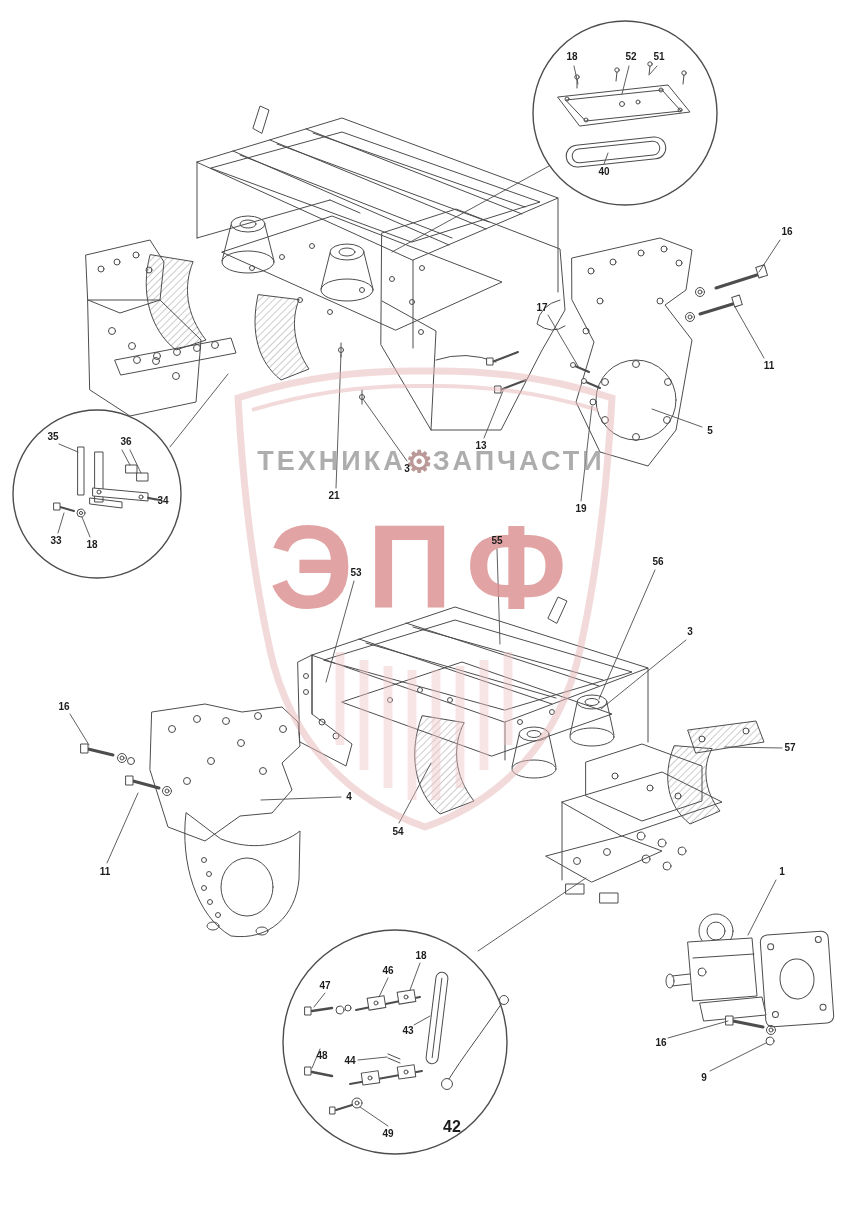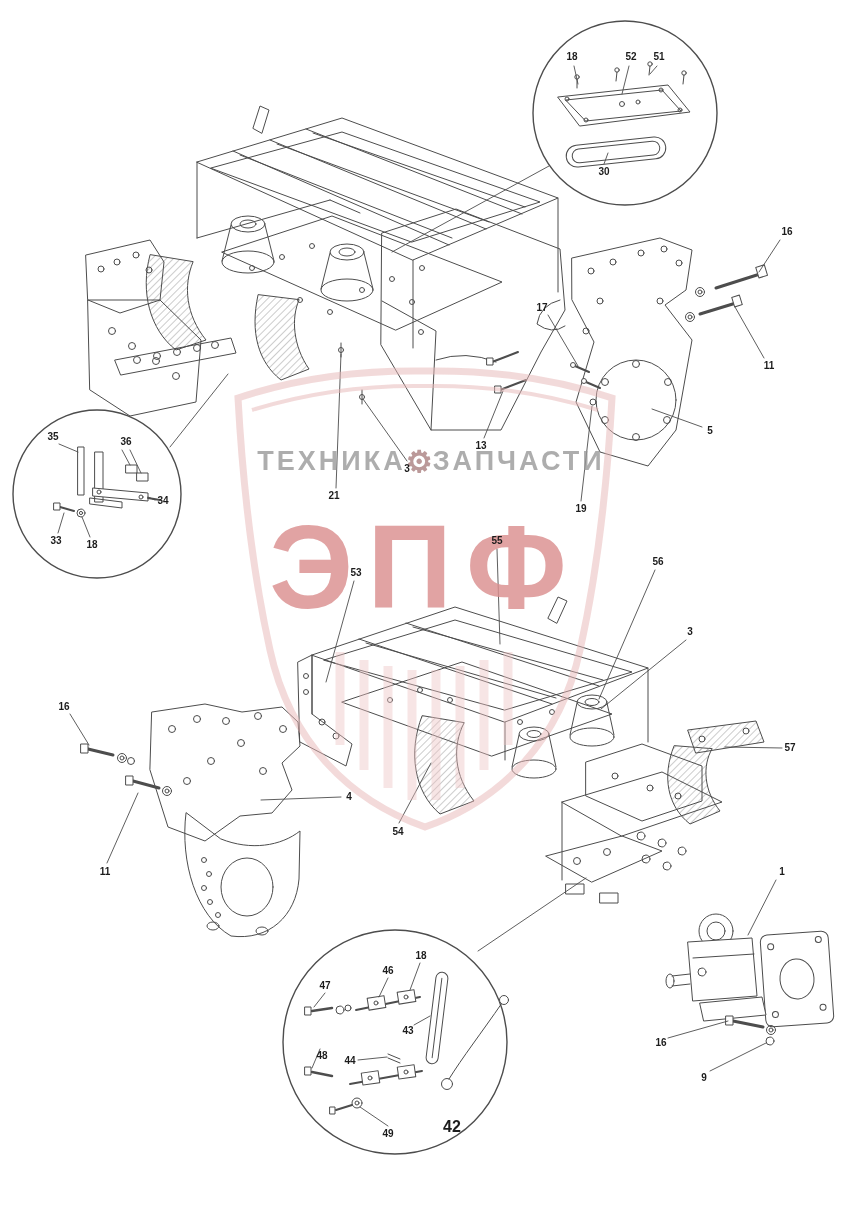--- a/index.html
+++ b/index.html
@@ -418,21 +418,21 @@
     <span>ТЕХНИКА</span>
     <span class="wm-gear">⚙</span>
     <span>ЗАПЧАСТИ</span>
   </div>
   <div class="wm-brand">ЭПФ</div>
 
   <div class="layer callout-layer">
     <div class="callout" style="left:572px;top:57px">18</div>
     <div class="callout" style="left:631px;top:57px">52</div>
     <div class="callout" style="left:659px;top:57px">51</div>
-    <div class="callout" style="left:604px;top:172px">30</div>
+    <div class="callout" style="left:604px;top:172px">40</div>
     <div class="callout" style="left:787px;top:232px">16</div>
     <div class="callout" style="left:769px;top:366px">11</div>
     <div class="callout" style="left:542px;top:308px">17</div>
     <div class="callout" style="left:710px;top:431px">5</div>
     <div class="callout" style="left:481px;top:446px">13</div>
     <div class="callout" style="left:407px;top:469px">3</div>
     <div class="callout" style="left:334px;top:496px">21</div>
     <div class="callout" style="left:581px;top:509px">19</div>
     <div class="callout" style="left:53px;top:437px">35</div>
     <div class="callout" style="left:126px;top:442px">36</div>

